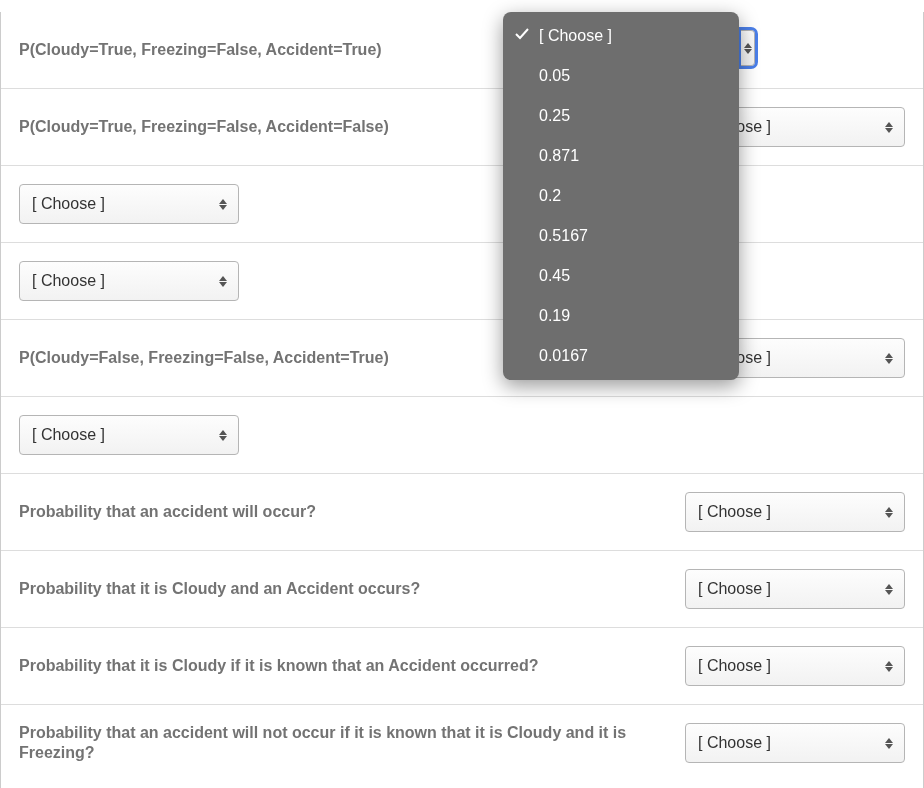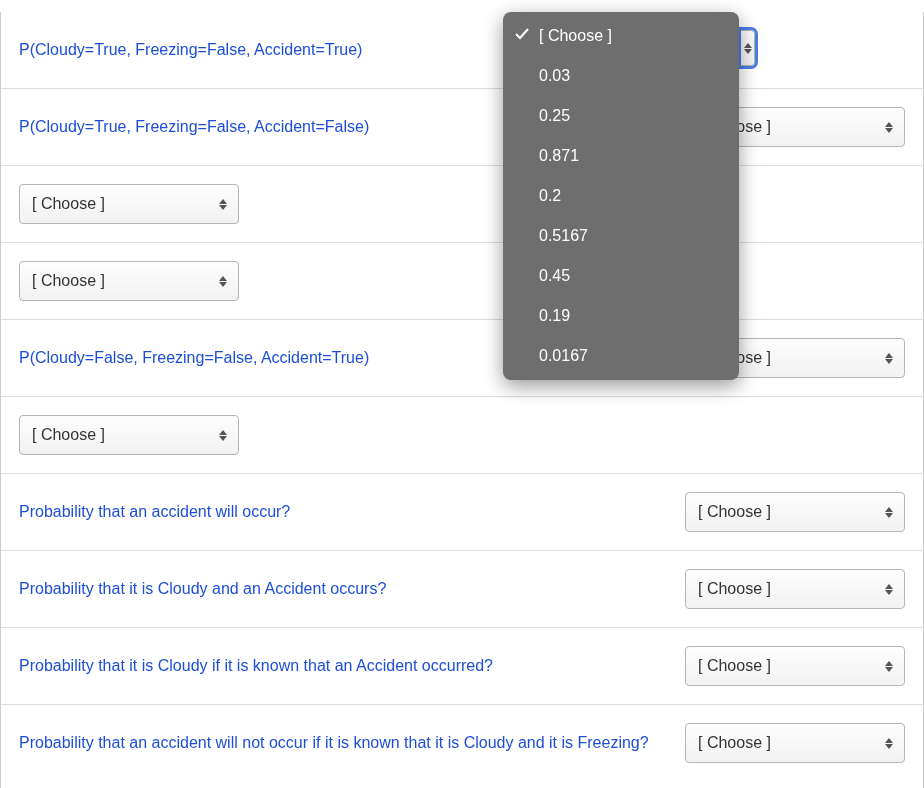--- a/index.html
+++ b/index.html
@@ -24,22 +24,23 @@
     display: flex;
     align-items: center;
     justify-content: space-between;
     padding: 18px 18px;
     border-bottom: 1px solid #ddd;
   }
   .row:last-child { border-bottom: none; gap: 20px; }
   .label {
     flex: 1;
     padding-right: 12px;
-    color: #1d4ed8;
+    color: #737373;
     line-height: 1.25;
+    font-weight: bold;
   }
   .select-wrap {
     width: 220px;
     flex-shrink: 0;
   }
   .select-box {
     width: 220px;
     height: 40px;
     border: 1px solid #b5b5b5;
     border-radius: 4px;
@@ -130,21 +131,21 @@
   <div class="dropdown">
     <div class="dropdown-item">
       <span class="check">
         <svg width="14" height="14" viewBox="0 0 14 14">
             <path d="M1 7 L5 11 L13 2" stroke="#fff" stroke-width="2" fill="none"></path>
           </svg>
       </span>
       <span>[ Choose ]</span>
     </div>
     <div class="dropdown-item">
-        <span>0.03</span>
+        <span>0.05</span>
       </div>
     <div class="dropdown-item">
         <span>0.25</span>
       </div>
     <div class="dropdown-item">
         <span>0.871</span>
       </div>
     <div class="dropdown-item">
         <span>0.2</span>
       </div>

